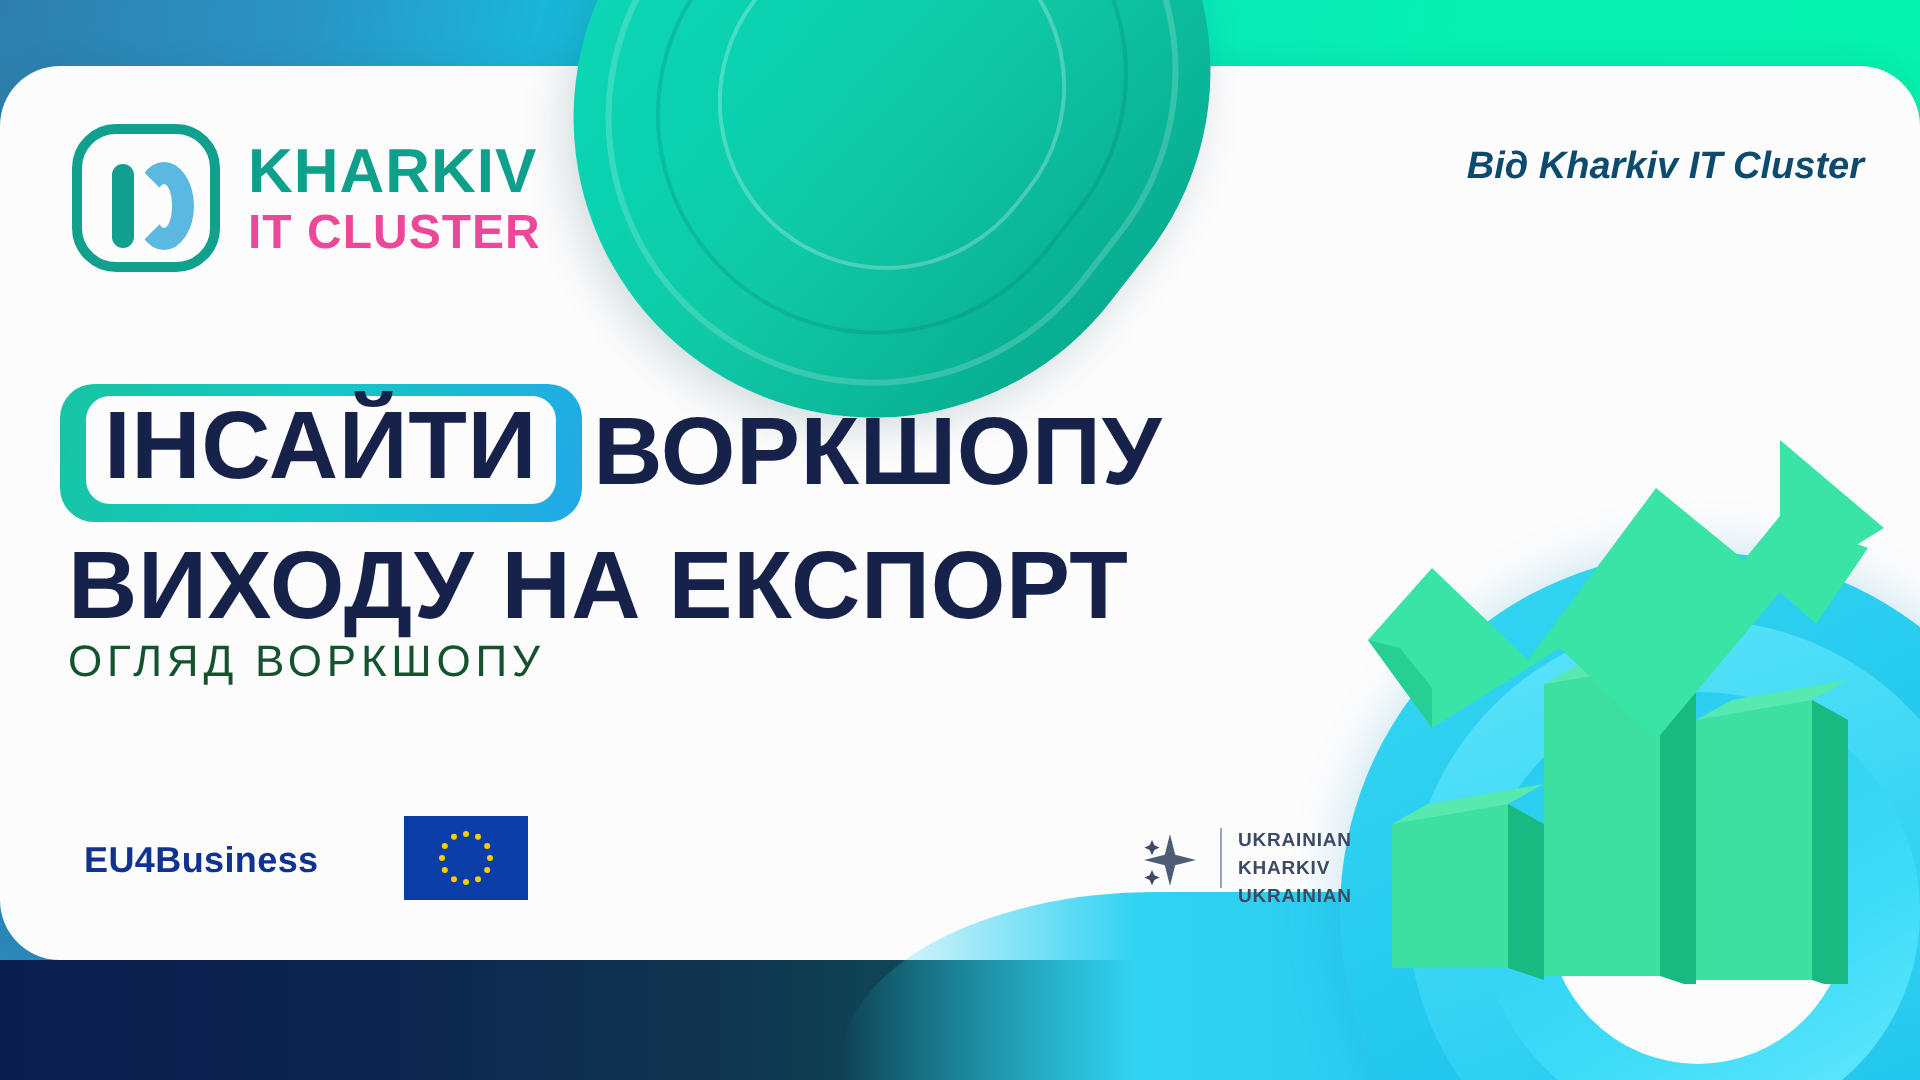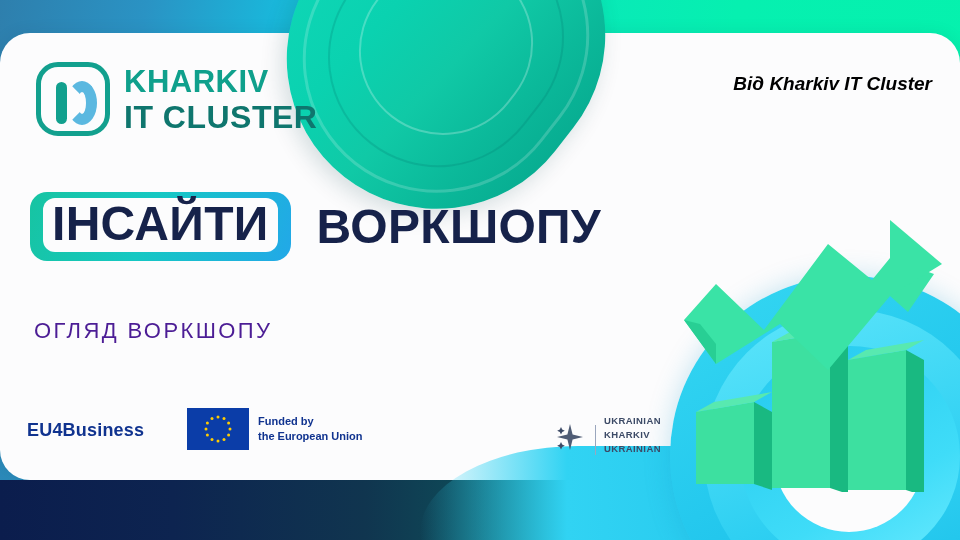--- a/index.html
+++ b/index.html
@@ -52,50 +52,50 @@
   
   .logo{position:absolute;left:36px;top:62px;display:flex;align-items:center;gap:14px;}
   .logo-mark{position:relative;width:74px;height:74px;border:5px solid #12a08e;border-radius:22px;
       box-sizing:border-box;}
   .logo-mark .bar{position:absolute;left:15px;top:15px;width:11px;height:42px;border-radius:6px;background:#12a08e;}
   .logo-mark .cshape{position:absolute;left:26px;top:14px;width:30px;height:44px;
       border:11px solid #5bb8e0;border-left-color:transparent;border-radius:50%;
       box-sizing:border-box;transform:rotate(0deg);}
   .logo-text{display:flex;flex-direction:column;line-height:1.0;}
   .logo-text .l1{font-size:31px;font-weight:bold;color:#0fa08c;letter-spacing:.5px;}
-  .logo-text .l2{font-size:32px;font-weight:bold;color:#0f766e;letter-spacing:.5px;margin-top:4px;}
-
-  
-  .partner-note{position:absolute;right:28px;top:70px;text-align:left;color:#000000;
+  .logo-text .l2{font-size:24px;font-weight:bold;color:#ec4899;letter-spacing:.5px;margin-top:4px;}
+
+  
+  .partner-note{position:absolute;right:28px;top:70px;text-align:left;color:#0c4a6e;
       font-size:19px;font-style:italic;font-weight:bold;line-height:1.45;}
 
   
   .headline{position:absolute;left:30px;top:192px;}
-  .h-row{display:flex;align-items:center;gap:26px;}
+  .h-row{display:flex;align-items:center;gap:6px;}
   .h-chip{display:inline-block;padding:6px 13px 9px 13px;border-radius:17px;
       background:linear-gradient(110deg,#17c4a2 0%,#15c8c3 45%,#22a8e8 100%);}
   .h-chip .inner{display:block;background:#fcfcfd;border-radius:12px;padding:2px 9px 4px 9px;}
   .h-word{font-size:48px;font-weight:bold;color:#16224a;letter-spacing:.3px;line-height:1;}
   .h-line2{margin-top:9px;margin-left:4px;}
 
-  .subtitle{position:absolute;left:34px;top:318px;font-size:22px;color:#4c1d95;letter-spacing:2.4px;}
-
-  
-  .footer{position:absolute;left:1px;right:0;bottom:78px;height:60px;}
+  .subtitle{position:absolute;left:34px;top:318px;font-size:22px;color:#14532d;letter-spacing:2.4px;}
+
+  
+  .footer{position:absolute;left:16px;right:0;bottom:78px;height:60px;}
   .eu4b{position:absolute;left:26px;top:18px;font-size:18px;font-weight:bold;color:#10338f;letter-spacing:.2px;}
   .eu-block{position:absolute;left:186px;top:6px;display:flex;align-items:center;gap:9px;}
   .eu-flag{position:relative;width:62px;height:42px;background:#0b3da8;}
   .eu-text{font-size:11px;font-weight:bold;color:#10338f;line-height:1.35;}
 
   .de-block{position:absolute;left:385px;top:0px;width:118px;text-align:center;}
   .de-caption1{font-size:7px;color:#3a3a3a;letter-spacing:.2px;margin-top:1px;}
   .de-caption2{font-size:9.5px;font-weight:bold;color:#1a1a1a;letter-spacing:.2px;}
   .de-caption3{font-size:5px;color:#9b2a2a;letter-spacing:.3px;margin-top:2px;}
 
-  .uca-block{position:absolute;left:552px;top:12px;display:flex;align-items:flex-end;gap:8px;}
+  .uca-block{position:absolute;left:552px;top:12px;display:flex;align-items:flex-start;gap:8px;}
   .uca-div{width:1px;height:30px;background:#9aa6bd;}
   .uca-text{font-size:9.5px;font-weight:bold;color:#3c4a66;line-height:1.45;letter-spacing:.4px;}
 </style>
 </head>
 <body>
 
 <div class="poster">
 
   <div class="bg-gradient"></div>
 
@@ -155,20 +155,23 @@
   </div>
 
   <div class="headline">
     <div class="h-row">
       <span class="h-chip">
         <span class="inner">
           <span class="h-word">ІНСАЙТИ</span>
         </span>
       </span>
       <span class="h-word">ВОРКШОПУ</span>
+    </div>
+    <div class="h-row h-line2">
+      <span class="h-word">ВИХОДУ НА ЕКСПОРТ</span>
     </div>
   </div>
 
   <div class="subtitle">ОГЛЯД ВОРКШОПУ</div>
 
   <div class="footer">
 
     <div class="eu4b">EU4Business</div>
 
     <div class="eu-block">
@@ -183,24 +186,20 @@
             <circle cx="37" cy="31.6" r="1.5"></circle>
             <circle cx="31" cy="33" r="1.5"></circle>
             <circle cx="25" cy="31.6" r="1.5"></circle>
             <circle cx="20.4" cy="27" r="1.5"></circle>
             <circle cx="19" cy="21" r="1.5"></circle>
             <circle cx="20.4" cy="15" r="1.5"></circle>
             <circle cx="25" cy="10.4" r="1.5"></circle>
           </g>
         </svg>
       </div>
-      <div class="eu-text">
-        <div>Funded by</div>
-        <div>the European Union</div>
-      </div>
     </div>
 
 
     <div class="uca-block">
       <svg viewBox="0 0 34 34" width="34" height="34">
         <g fill="#3c4a66">
           <path d="M17 3 L19.6 13.4 L30 16 L19.6 18.6 L17 29 L14.4 18.6 L4 16 L14.4 13.4 Z" opacity="0.9"></path>
           <path d="M8 6 L9.2 8.6 L11.8 9.8 L9.2 11 L8 13.6 L6.8 11 L4.2 9.8 L6.8 8.6 Z"></path>
           <path d="M8 21 L9.2 23.6 L11.8 24.8 L9.2 26 L8 28.6 L6.8 26 L4.2 24.8 L6.8 23.6 Z"></path>
         </g>

